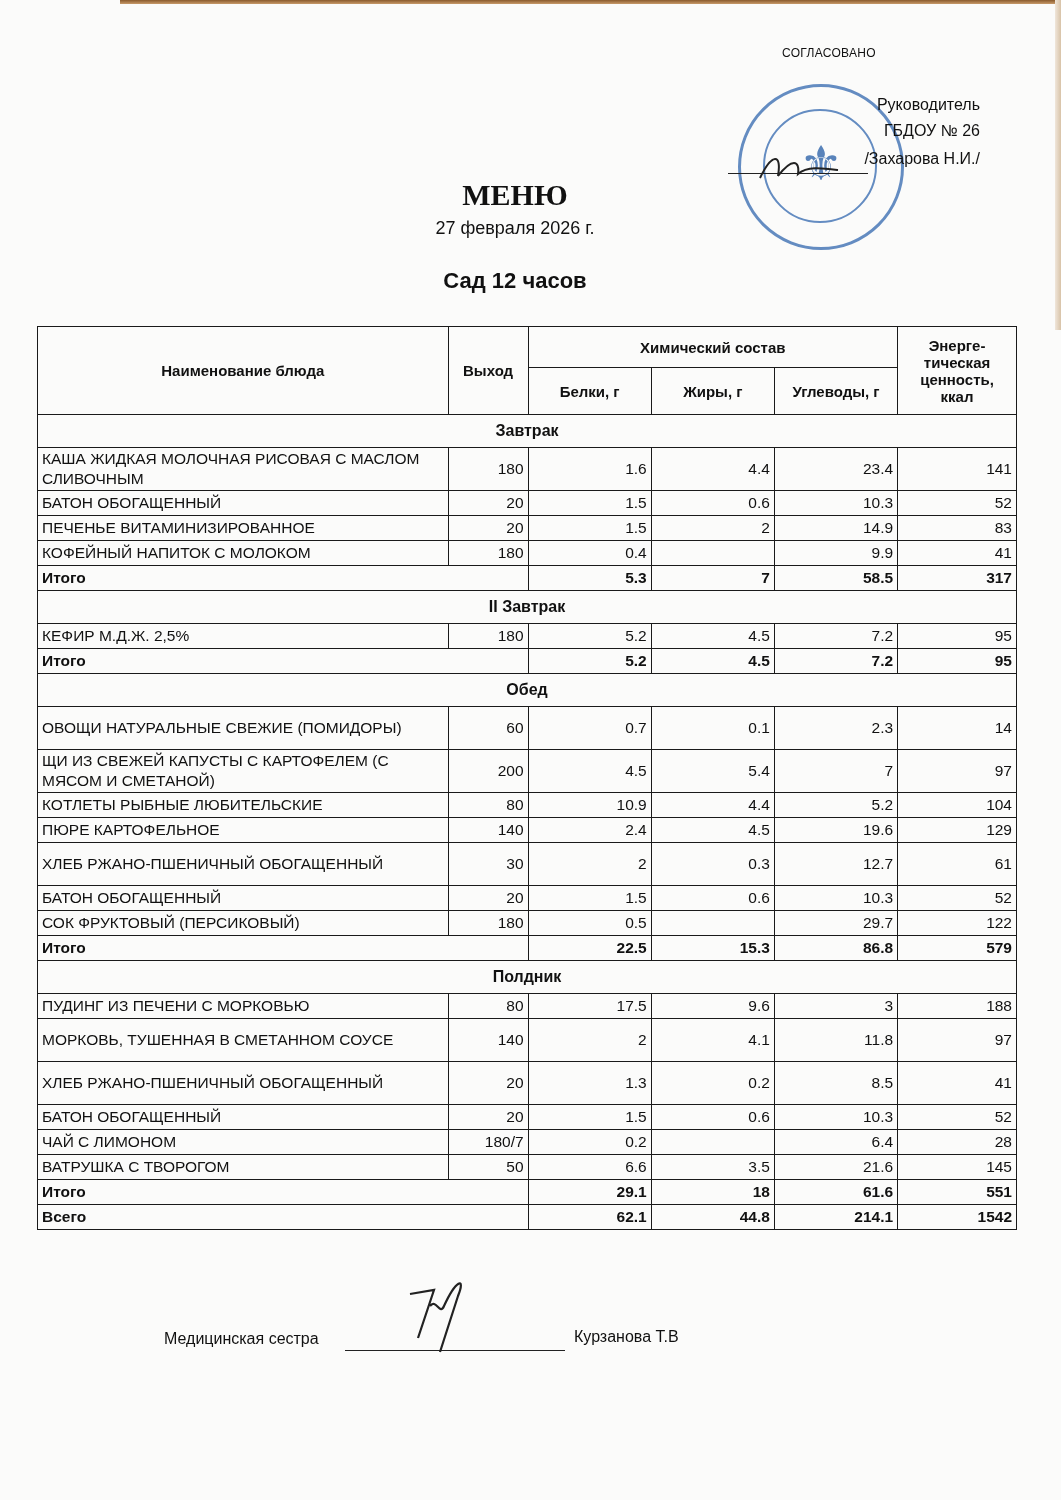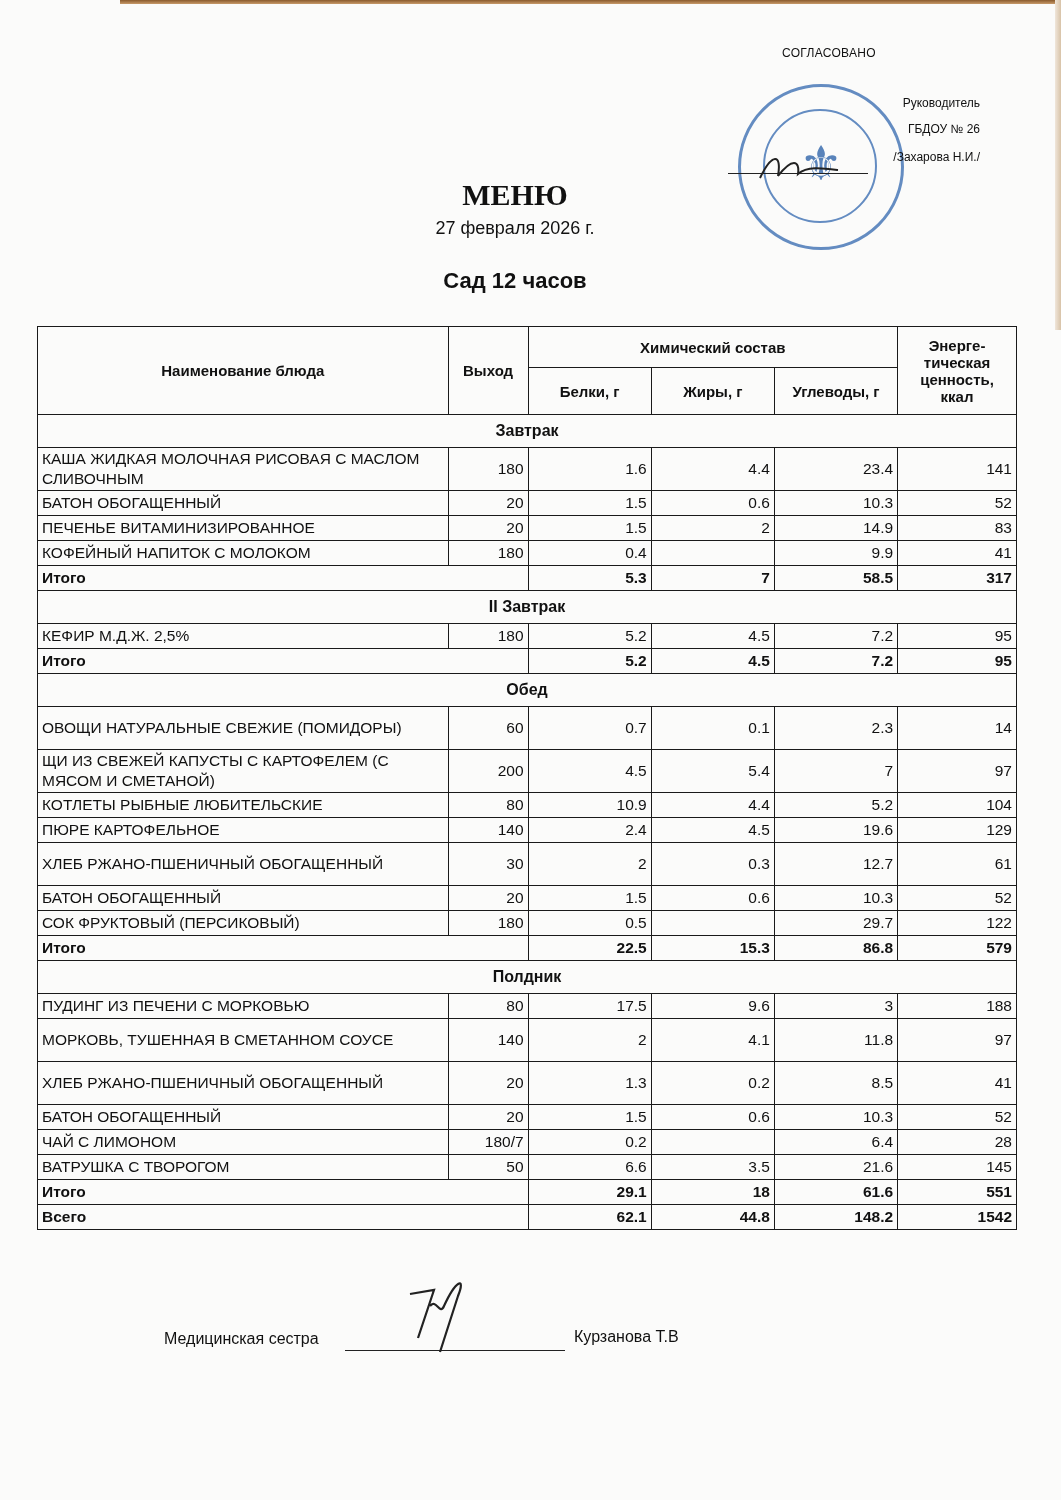--- a/index.html
+++ b/index.html
@@ -17,21 +17,21 @@
     position: absolute; right: 0; top: 0; width: 6px; height: 330px;
     background: linear-gradient(90deg, #f0e6da, #d8c3a8);
   }
   .approval {
     position: absolute; left: 720px; top: 40px; width: 330px; height: 240px;
   }
   .approval .agreed {
     position: absolute; left: 62px; top: 6px; font-size: 12px; letter-spacing: 0.3px;
   }
   .approval .line {
-    position: absolute; right: 70px; font-size: 12px; text-align: right; white-space: nowrap;
+    position: absolute; right: 70px; font-size: 16px; text-align: right; white-space: nowrap;
   }
   .approval .role { top: 56px; right: 70px; }
   .approval .org { top: 82px; right: 70px; }
   .approval .name { top: 110px; right: 70px; }
   .approval .sign-line {
     position: absolute; left: 8px; top: 133px; width: 140px; height: 1px; background: #222;
   }
   .stamp {
     position: absolute; left: 18px; top: 44px; width: 160px; height: 160px;
     border: 3px solid #4a79b8; border-radius: 50%; opacity: 0.85;
@@ -308,21 +308,21 @@
         <td colspan="2">Итого</td>
         <td class="num">29.1</td>
         <td class="num">18</td>
         <td class="num">61.6</td>
         <td class="num">551</td>
       </tr>
       <tr class="total">
         <td colspan="2">Всего</td>
         <td class="num">62.1</td>
         <td class="num">44.8</td>
-        <td class="num">148.2</td>
+        <td class="num">214.1</td>
         <td class="num">1542</td>
       </tr>
     </tbody>
 </table>
 
 <div class="footer">
   <span class="role">Медицинская сестра</span>
   <div class="sig-line"></div>
   <svg class="sig-mark" style="left:240px;top:-46px" width="70" height="80">
     <path d="M10 18 L34 14 L18 62 M30 30 C 36 22, 40 40, 44 30 C 56 4, 66 0, 58 20 L 40 76" stroke="#222" stroke-width="2.2" fill="none"></path>

